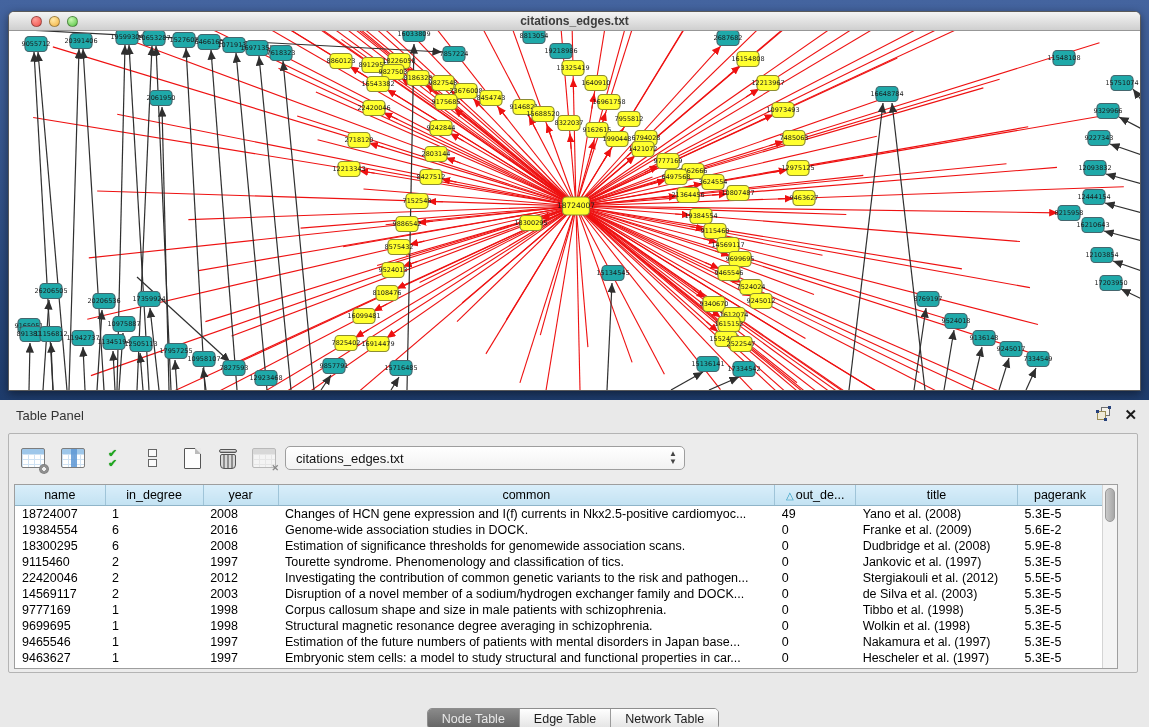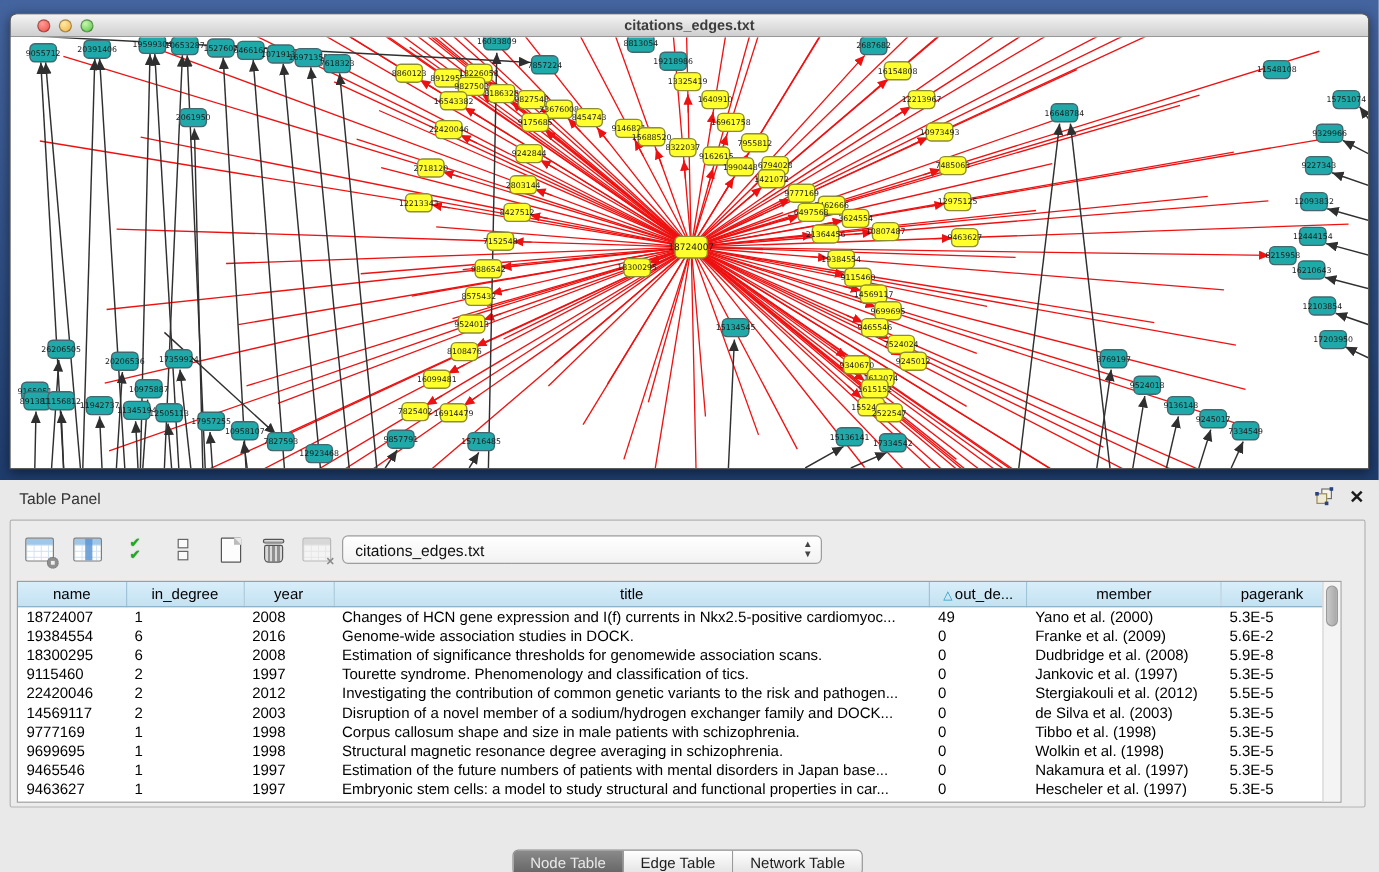--- a/index.html
+++ b/index.html
@@ -872,34 +872,34 @@
               <col style="width: 491px;">
               <col style="width: 80px;">
               <col style="width: 160px;">
               <col style="width: 84px;">
             </colgroup>
           <thead>
               <tr id="grid-head">
                 <th>name</th>
                 <th>in_degree</th>
                 <th>year</th>
+                <th>common</th>
+                <th><span class="sort-tri">△</span>out_de...</th>
                 <th>title</th>
-                <th><span class="sort-tri">△</span>out_de...</th>
-                <th>member</th>
                 <th>pagerank</th>
               </tr>
             </thead>
           <tbody id="grid-body">
               <tr>
                 <td>18724007</td>
                 <td>1</td>
                 <td>2008</td>
                 <td>Changes of HCN gene expression and I(f) currents in Nkx2.5-positive cardiomyoc...</td>
                 <td>49</td>
-                <td>Yano et al. (2000)</td>
+                <td>Yano et al. (2008)</td>
                 <td>5.3E-5</td>
               </tr>
               <tr>
                 <td>19384554</td>
                 <td>6</td>
                 <td>2016</td>
                 <td>Genome-wide association studies in DOCK.</td>
                 <td>0</td>
                 <td>Franke et al. (2009)</td>
                 <td>5.6E-2</td>

